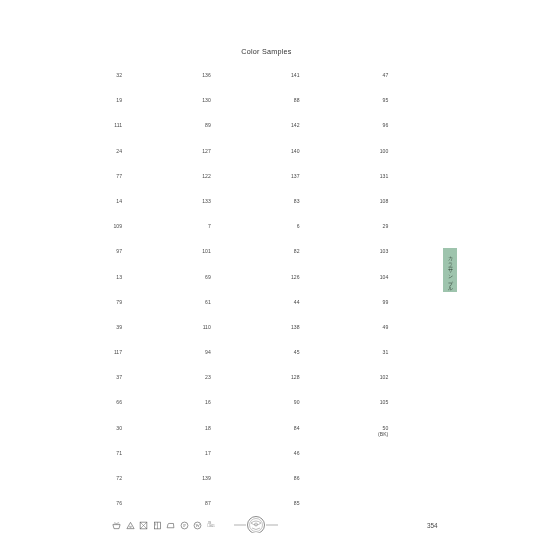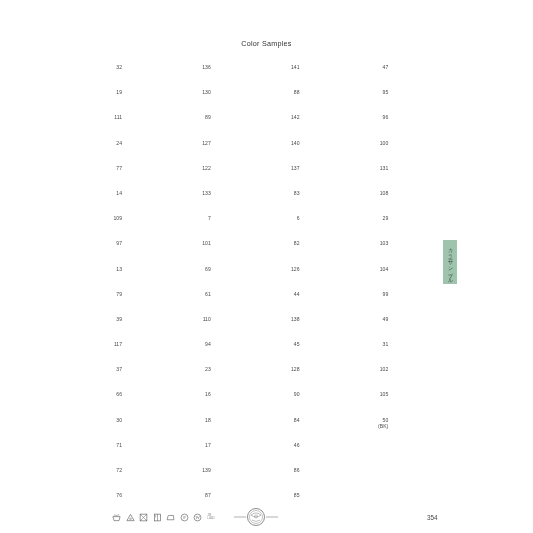--- a/index.html
+++ b/index.html
@@ -11,21 +11,21 @@
     width: 533px;
     height: 533px;
     position: relative;
     overflow: hidden;
     font-family: "Liberation Sans", sans-serif;
     color: #3a3a3a;
   }
 
   #page {
     position: absolute;
-    left: 0; top: 0;
+    left: 0; top: 8px;
     width: 533px;
     height: 435px;
     background: #ffffff;
   }
 
   
   #page-title {
     position: absolute;
     left: 0;
     top: 39px;

